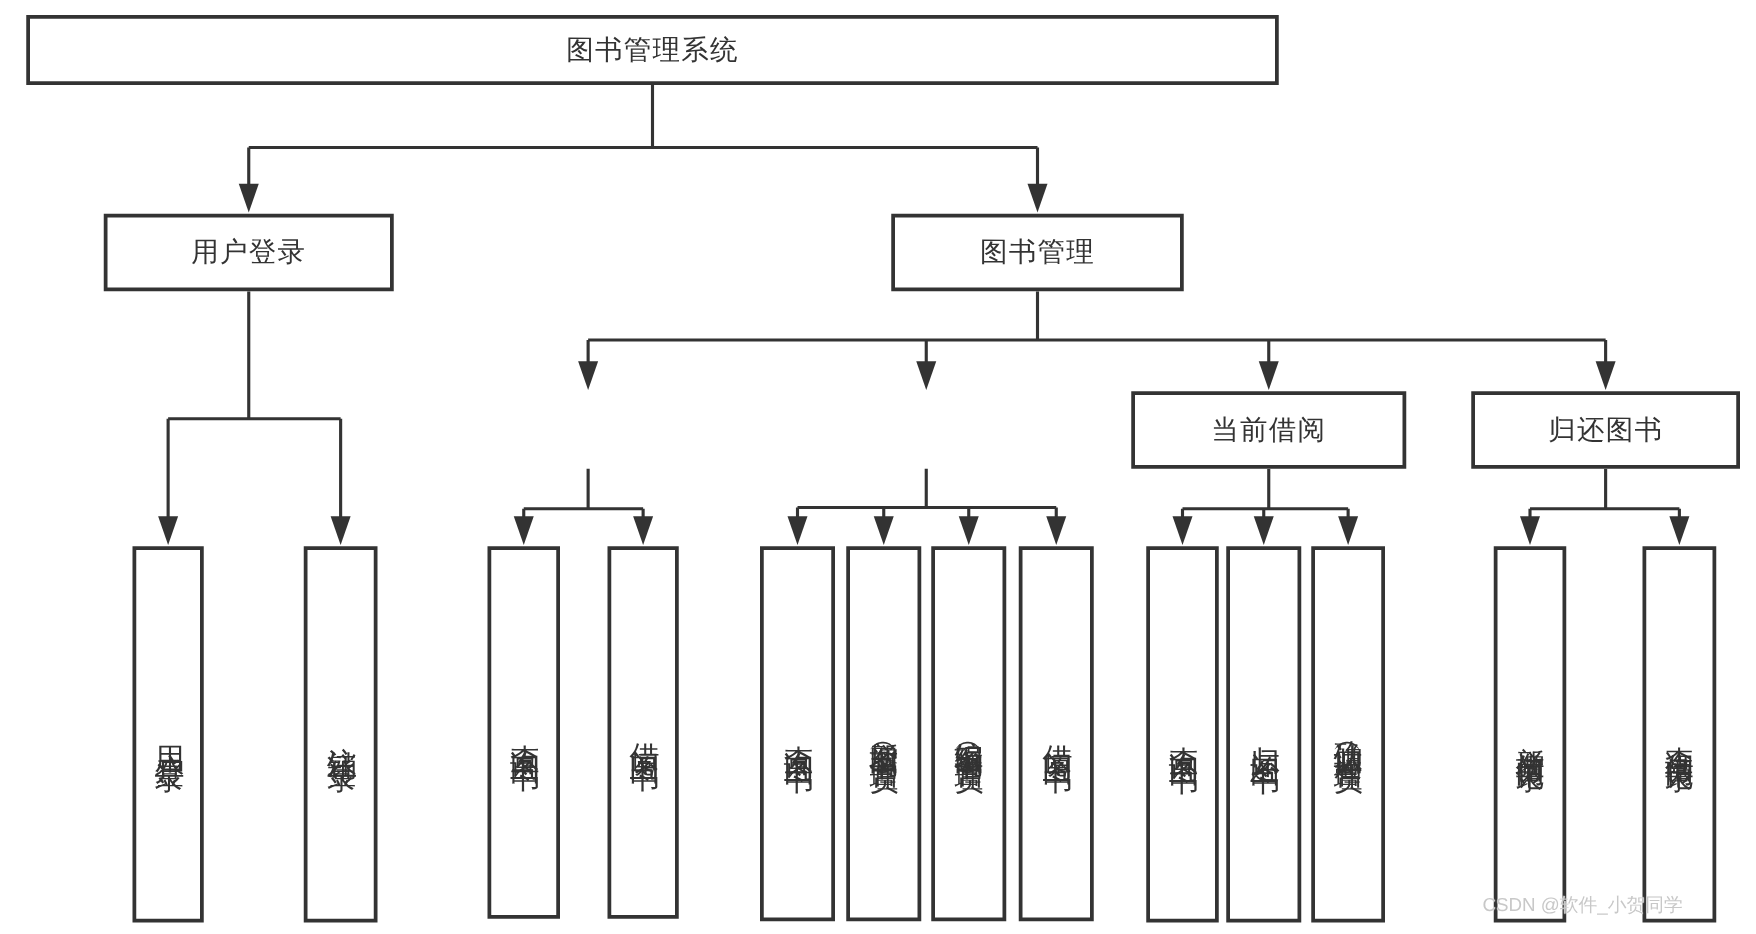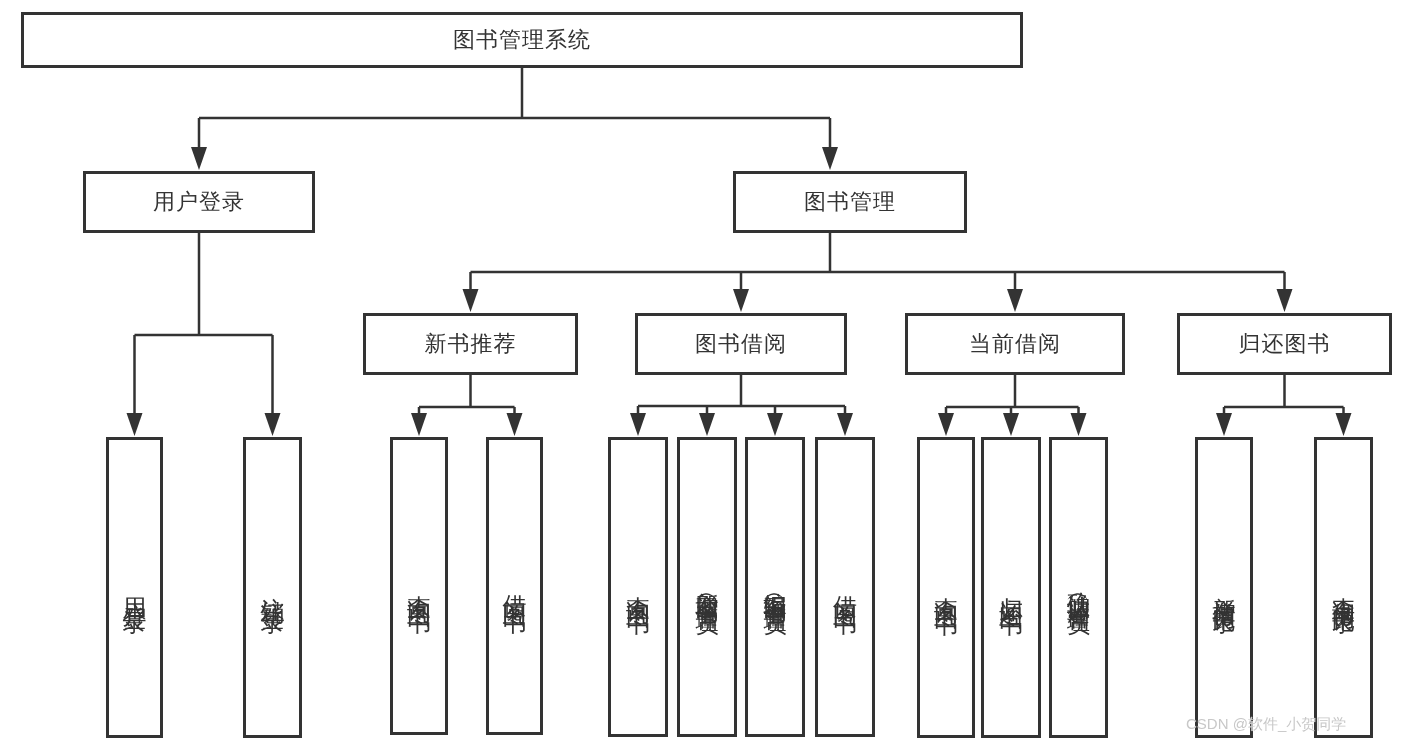--- a/index.html
+++ b/index.html
@@ -95,30 +95,24 @@
     </g>
   </svg>
 
   <div class="node" style="left:21px; top:12px; width:1002px; height:56px;">
     <span>图书管理系统</span>
   </div>
 
   <div class="node" style="left:83px; top:171px; width:232px; height:62px;">
     <span>用户登录</span>
   </div>
-  <div class="node" style="left:713px; top:171px; width:234px; height:62px;margin-left:20px;">
+  <div class="node" style="left:713px; top:171px; width:234px; height:62px;">
     <span>图书管理</span>
   </div>
 
-  <div class="node" style="left:363px; top:313px; width:215px; height:62px;">
-    <span>新书推荐</span>
-  </div>
-  <div class="node" style="left:635px; top:313px; width:212px; height:62px;">
-    <span>图书借阅</span>
-  </div>
   <div class="node" style="left:905px; top:313px; width:220px; height:62px;text-align:center;">
     <span>当前借阅</span>
   </div>
   <div class="node" style="left:1177px; top:313px; width:215px; height:62px;">
     <span>归还图书</span>
   </div>
 
   <div class="leaf" style="left:106px; top:437px; width:57px; height:301px;">
     <span>用户登录</span>
   </div>

